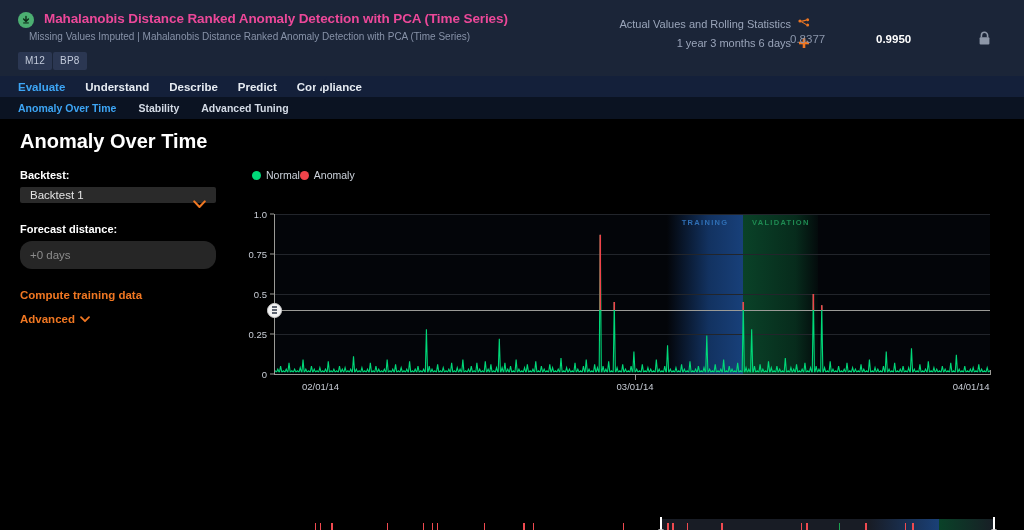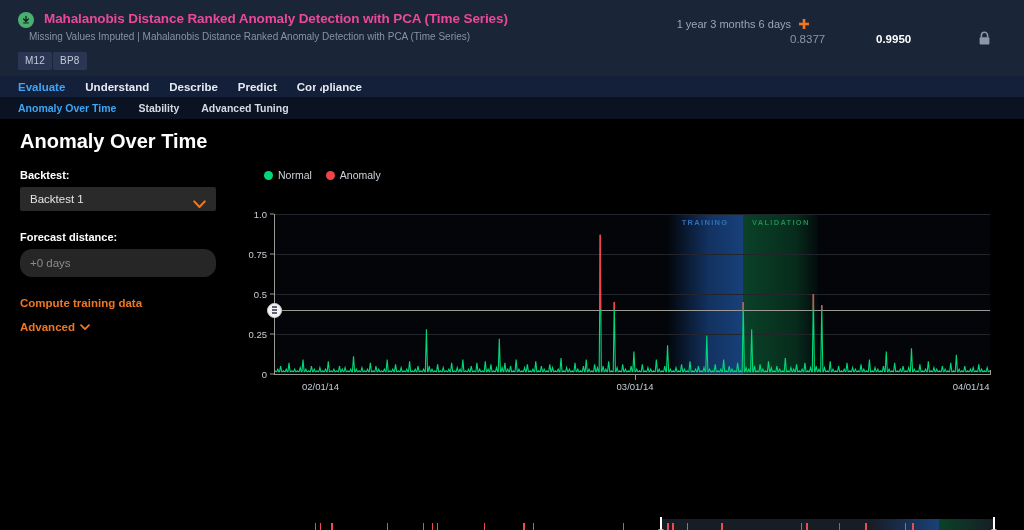--- a/index.html
+++ b/index.html
@@ -78,41 +78,41 @@
   .page { position: absolute; left: 0; top: 119px; width: 1024px; height: 411px; background: #000000; }
   .page-title {
     position: absolute; left: 20px; top: 11px;
     font-size: 20px; font-weight: bold; color: #ffffff;
   }
 
   
   .side { position: absolute; left: 20px; top: 50px; width: 196px; }
   .side-label { font-size: 11px; font-weight: bold; color: #ffffff; margin-bottom: 6px; }
   .select {
-    position: relative; height: 24px; background: #2a2a2a;
+    position: relative; height: 16px; background: #2a2a2a;
     border-radius: 2px; display: flex; align-items: center;
     padding: 0 10px; cursor: pointer;
   }
   .select-val { font-size: 11.5px; color: #e4e4e4; }
   .chev { position: absolute; right: 10px; top: 8px; color: #f07722; }
   .spacer { height: 20px; }
   .textfield {
     height: 28px; background: #262626; border-radius: 12px;
     display: flex; align-items: center; padding: 0 10px; cursor: text;
   }
   .textfield .ph { font-size: 11.5px; color: #8c8c8c; }
   .link-orange {
     font-size: 11.5px; font-weight: bold; color: #f07722;
     cursor: pointer; margin-top: 20px; display: block;
   }
   .link-orange.adv { margin-top: 12px; display: flex; align-items: center; gap: 5px; }
 
   
   .chartwrap { position: absolute; left: 236px; top: 40px; width: 770px; height: 360px; }
-  .legend { position: absolute; left: 28px; top: 10px; display: flex; gap: 14px; align-items: center; }
+  .legend { position: absolute; left: 16px; top: 10px; display: flex; align-items: center; }
   .lg { display: flex; align-items: center; gap: 5px; font-size: 10.5px; color: #cdd3dc; }
   .dot { width: 9px; height: 9px; border-radius: 50%; display: inline-block; }
   .dot.normal { background: #00d979; }
   .dot.anomaly { background: #f0434a; }
 
   .plot {
     position: absolute; left: 39px; top: 55px; width: 715px; height: 160px;
     background: #030509; overflow: hidden;
   }
   .band {
@@ -181,20 +181,31 @@
 
   <div class="hdr-title">Mahalanobis Distance Ranked Anomaly Detection with PCA (Time Series)</div>
   <div class="hdr-sub">Missing Values Imputed | Mahalanobis Distance Ranked Anomaly Detection with PCA (Time Series)</div>
 
   <div class="badges">
     <span class="badge">M12</span>
     <span class="badge">BP8</span>
   </div>
 
   <div class="hdr-right">
+    <div class="hdr-r-line">
+      <span>Actual Values and Rolling Statistics</span>
+      <span class="ic-orange">
+        <svg width="12" height="12" viewBox="0 0 12 12">
+          <circle cx="2" cy="3" r="1.6" fill="#f07722"></circle>
+          <circle cx="9.6" cy="1.8" r="1.5" fill="#f07722"></circle>
+          <circle cx="9.6" cy="7" r="1.5" fill="#f07722"></circle>
+          <path d="M3.3 3.4 L8.3 2.1 M3.3 3.6 L8.3 6.6" stroke="#f07722" stroke-width="1.1"></path>
+        </svg>
+      </span>
+    </div>
     <div class="hdr-r-line">
       <span>1 year 3 months 6 days</span>
       <span class="ic-orange">
         <svg width="12" height="12" viewBox="0 0 12 12">
           <rect x="4.7" y="1" width="2.6" height="10" fill="#f07722"></rect>
           <rect x="1" y="4.7" width="10" height="2.6" fill="#f07722"></rect>
         </svg>
       </span>
     </div>
   </div>

